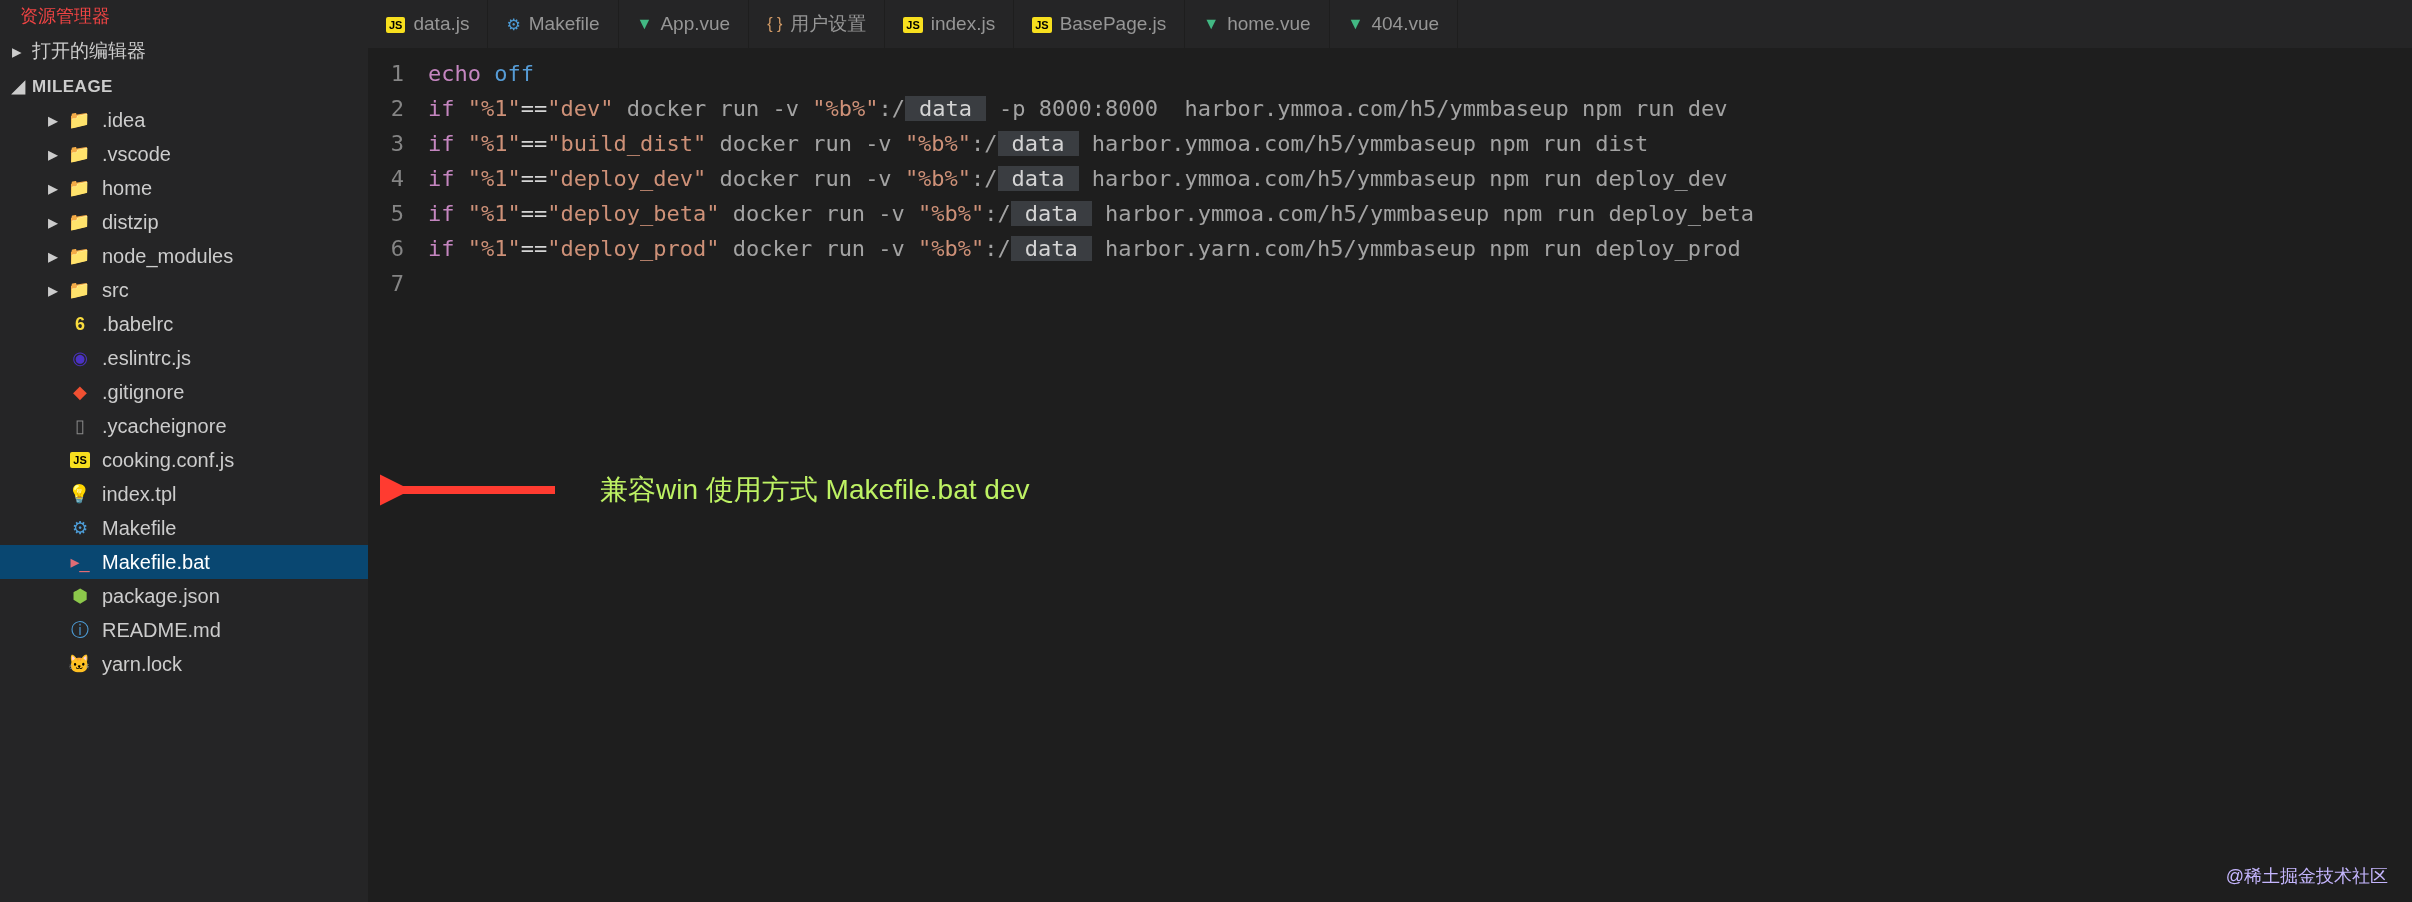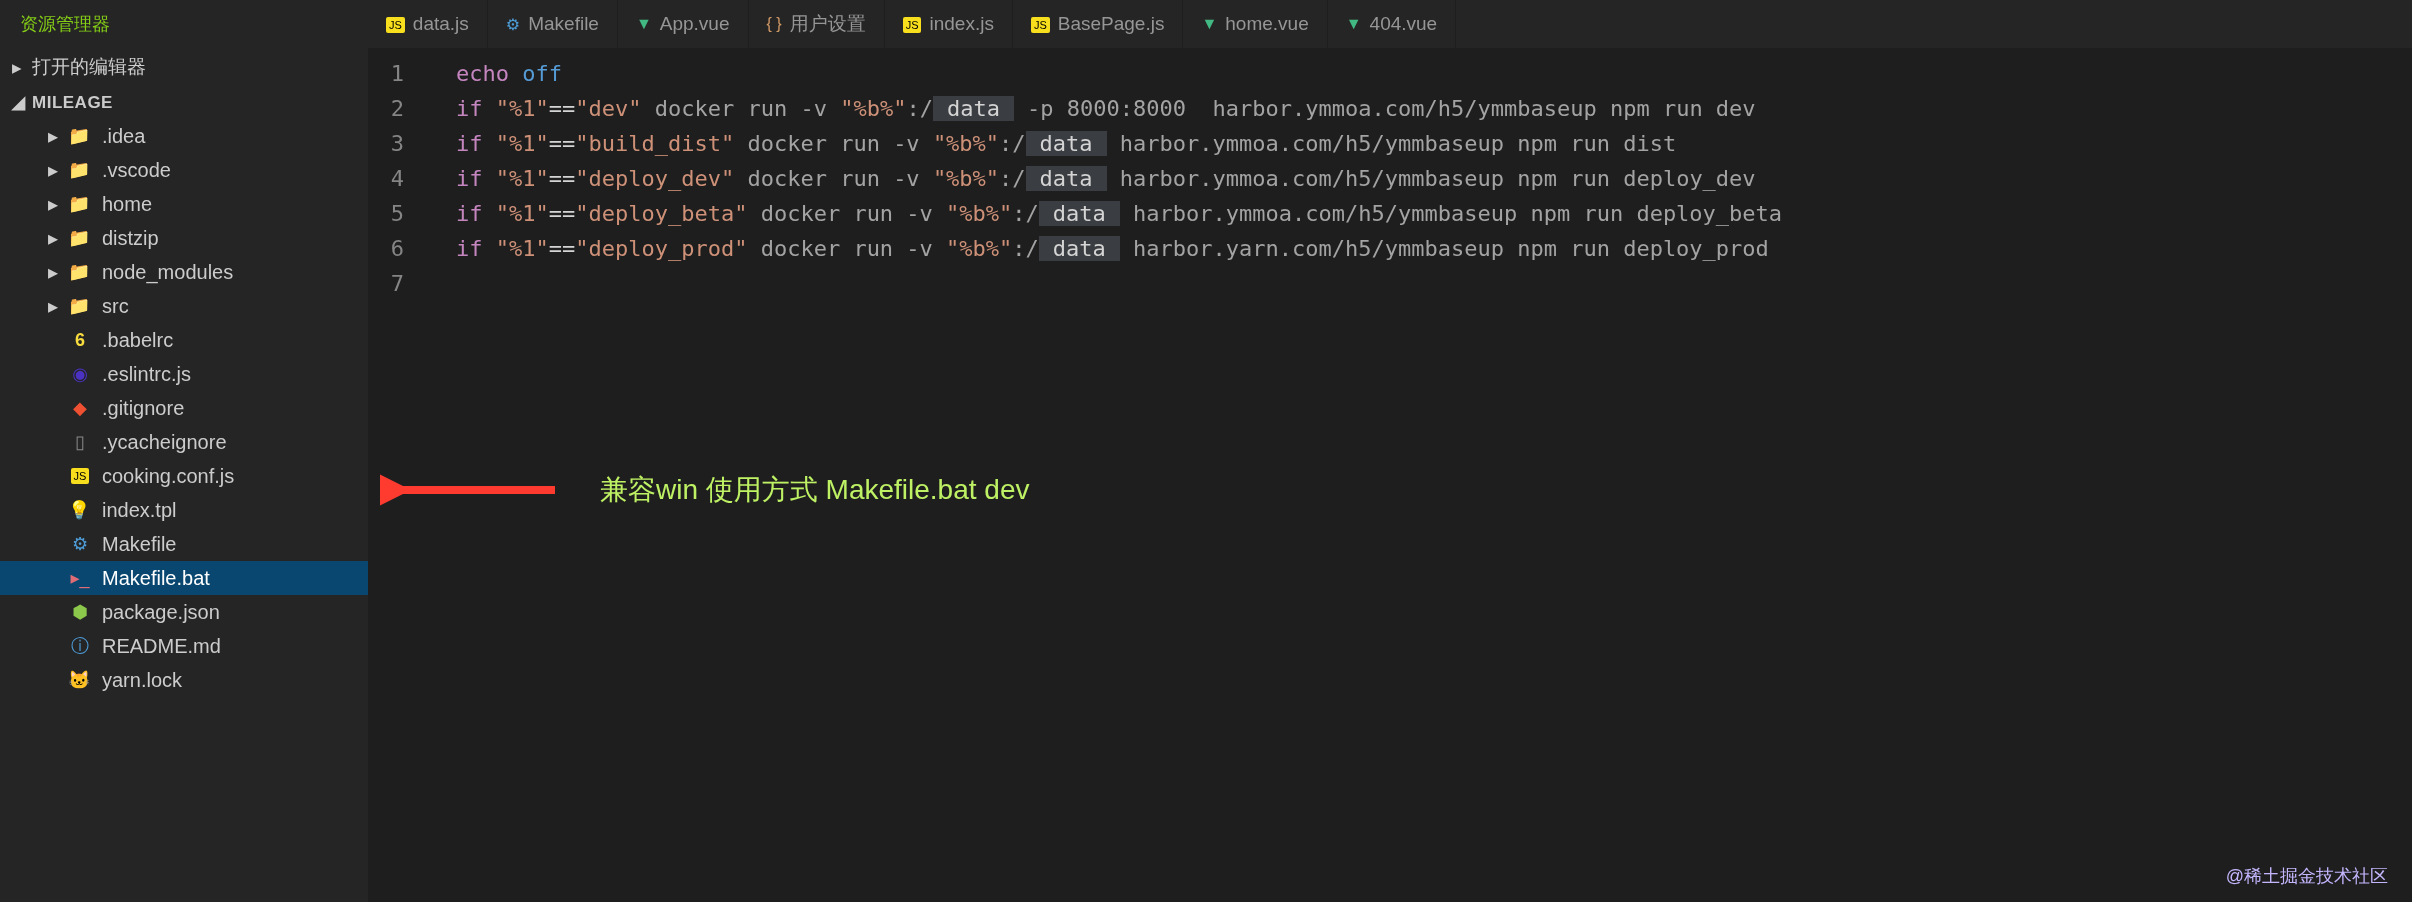--- a/index.html
+++ b/index.html
@@ -14,23 +14,23 @@
       position: relative;
     }
     .sidebar {
       width: 368px;
       background: #252526;
       display: flex;
       flex-direction: column;
       font-size: 20px;
     }
     .sidebar-title {
-      padding: 12px 20px;
+      padding: 4px 20px;
       font-size: 18px;
-      color: #84cc16;
+      color: #ef4444;
     }
     .section-header {
       display: flex;
       align-items: center;
       padding: 6px 12px;
       cursor: pointer;
       color: #cccccc;
       font-size: 19px;
     }
     .chevron {
@@ -92,21 +92,21 @@
       position: relative;
     }
     .gutter {
       width: 60px;
       text-align: right;
       padding-right: 24px;
       color: #858585;
     }
     .gutter-line { height: 35px; }
     .code { flex: 1; }
-    .code-line { height: 35px; white-space: pre; margin-left: 28px; }
+    .code-line { height: 35px; white-space: pre; }
     .tok-kw { color: #c586c0; }
     .tok-fn { color: #569cd6; }
     .tok-var { color: #9cdcfe; }
     .tok-op { color: #d4d4d4; }
     .tok-str { color: #ce9178; }
     .tok-plain { color: #a3a3a3; }
     .tok-hl { background: #3a3d41; color: #d4d4d4; padding: 0 14px; }
     .annotation {
       position: absolute;
       top: 470px;
@@ -121,21 +121,21 @@
       position: absolute;
       bottom: 14px;
       right: 24px;
       color: #c4b5fd;
       font-size: 18px;
     }
     .ic-folder { color: #888; }
     .ic-folder-blue { color: #4d9cd6; }
     .ic-folder-pink { color: #e06c9f; }
     .ic-folder-green { color: #7cb342; }
-    .ic-js { background: #f7df1e; color: #000; font-size: 11px; font-weight: normal; padding: 2px 3px; border-radius: 2px; }
+    .ic-js { background: #f7df1e; color: #000; font-size: 11px; font-weight: bold; padding: 2px 3px; border-radius: 2px; }
     .ic-vue { color: #42b883; }
     .ic-gear { color: #4d9cd6; }
     .ic-brace { color: #d19a66; }
     .ic-babel { color: #f9dc3e; font-weight: bold; }
     .ic-eslint { color: #4b32c3; }
     .ic-git { color: #f05032; }
     .ic-file { color: #888; }
     .ic-bulb { color: #f9dc3e; }
     .ic-bat { color: #e06c75; }
     .ic-node { color: #8cc84b; }

